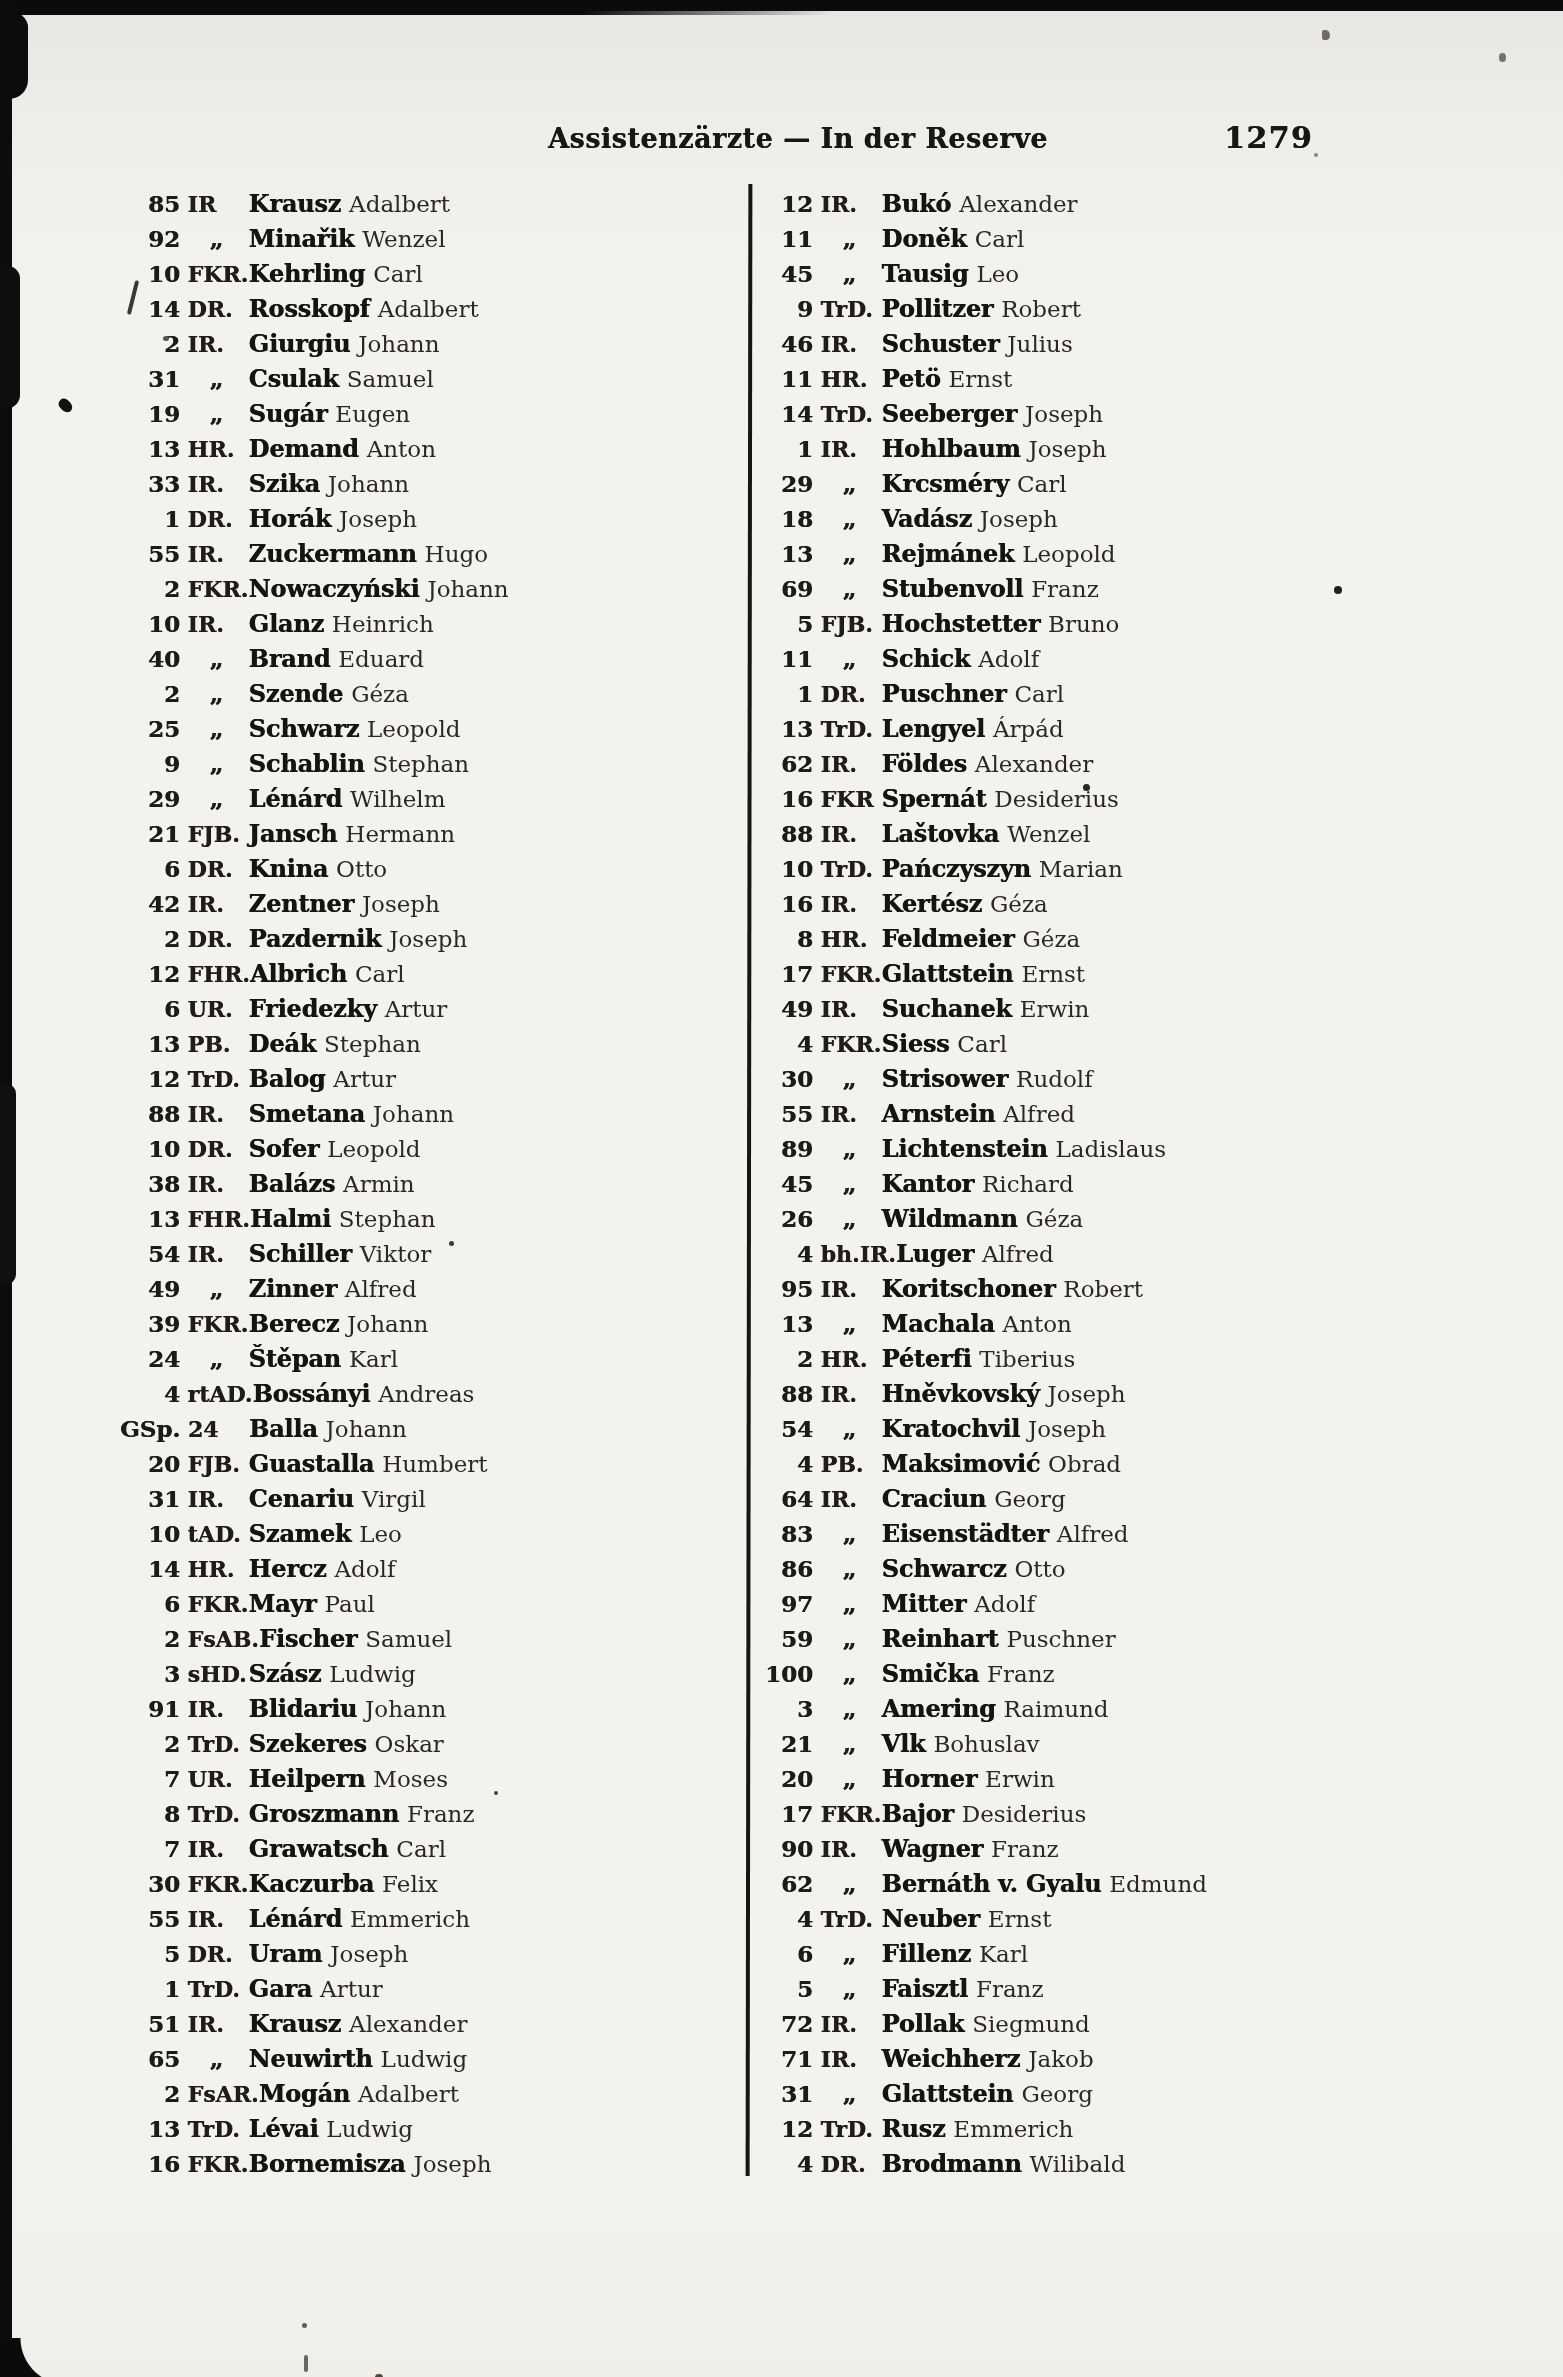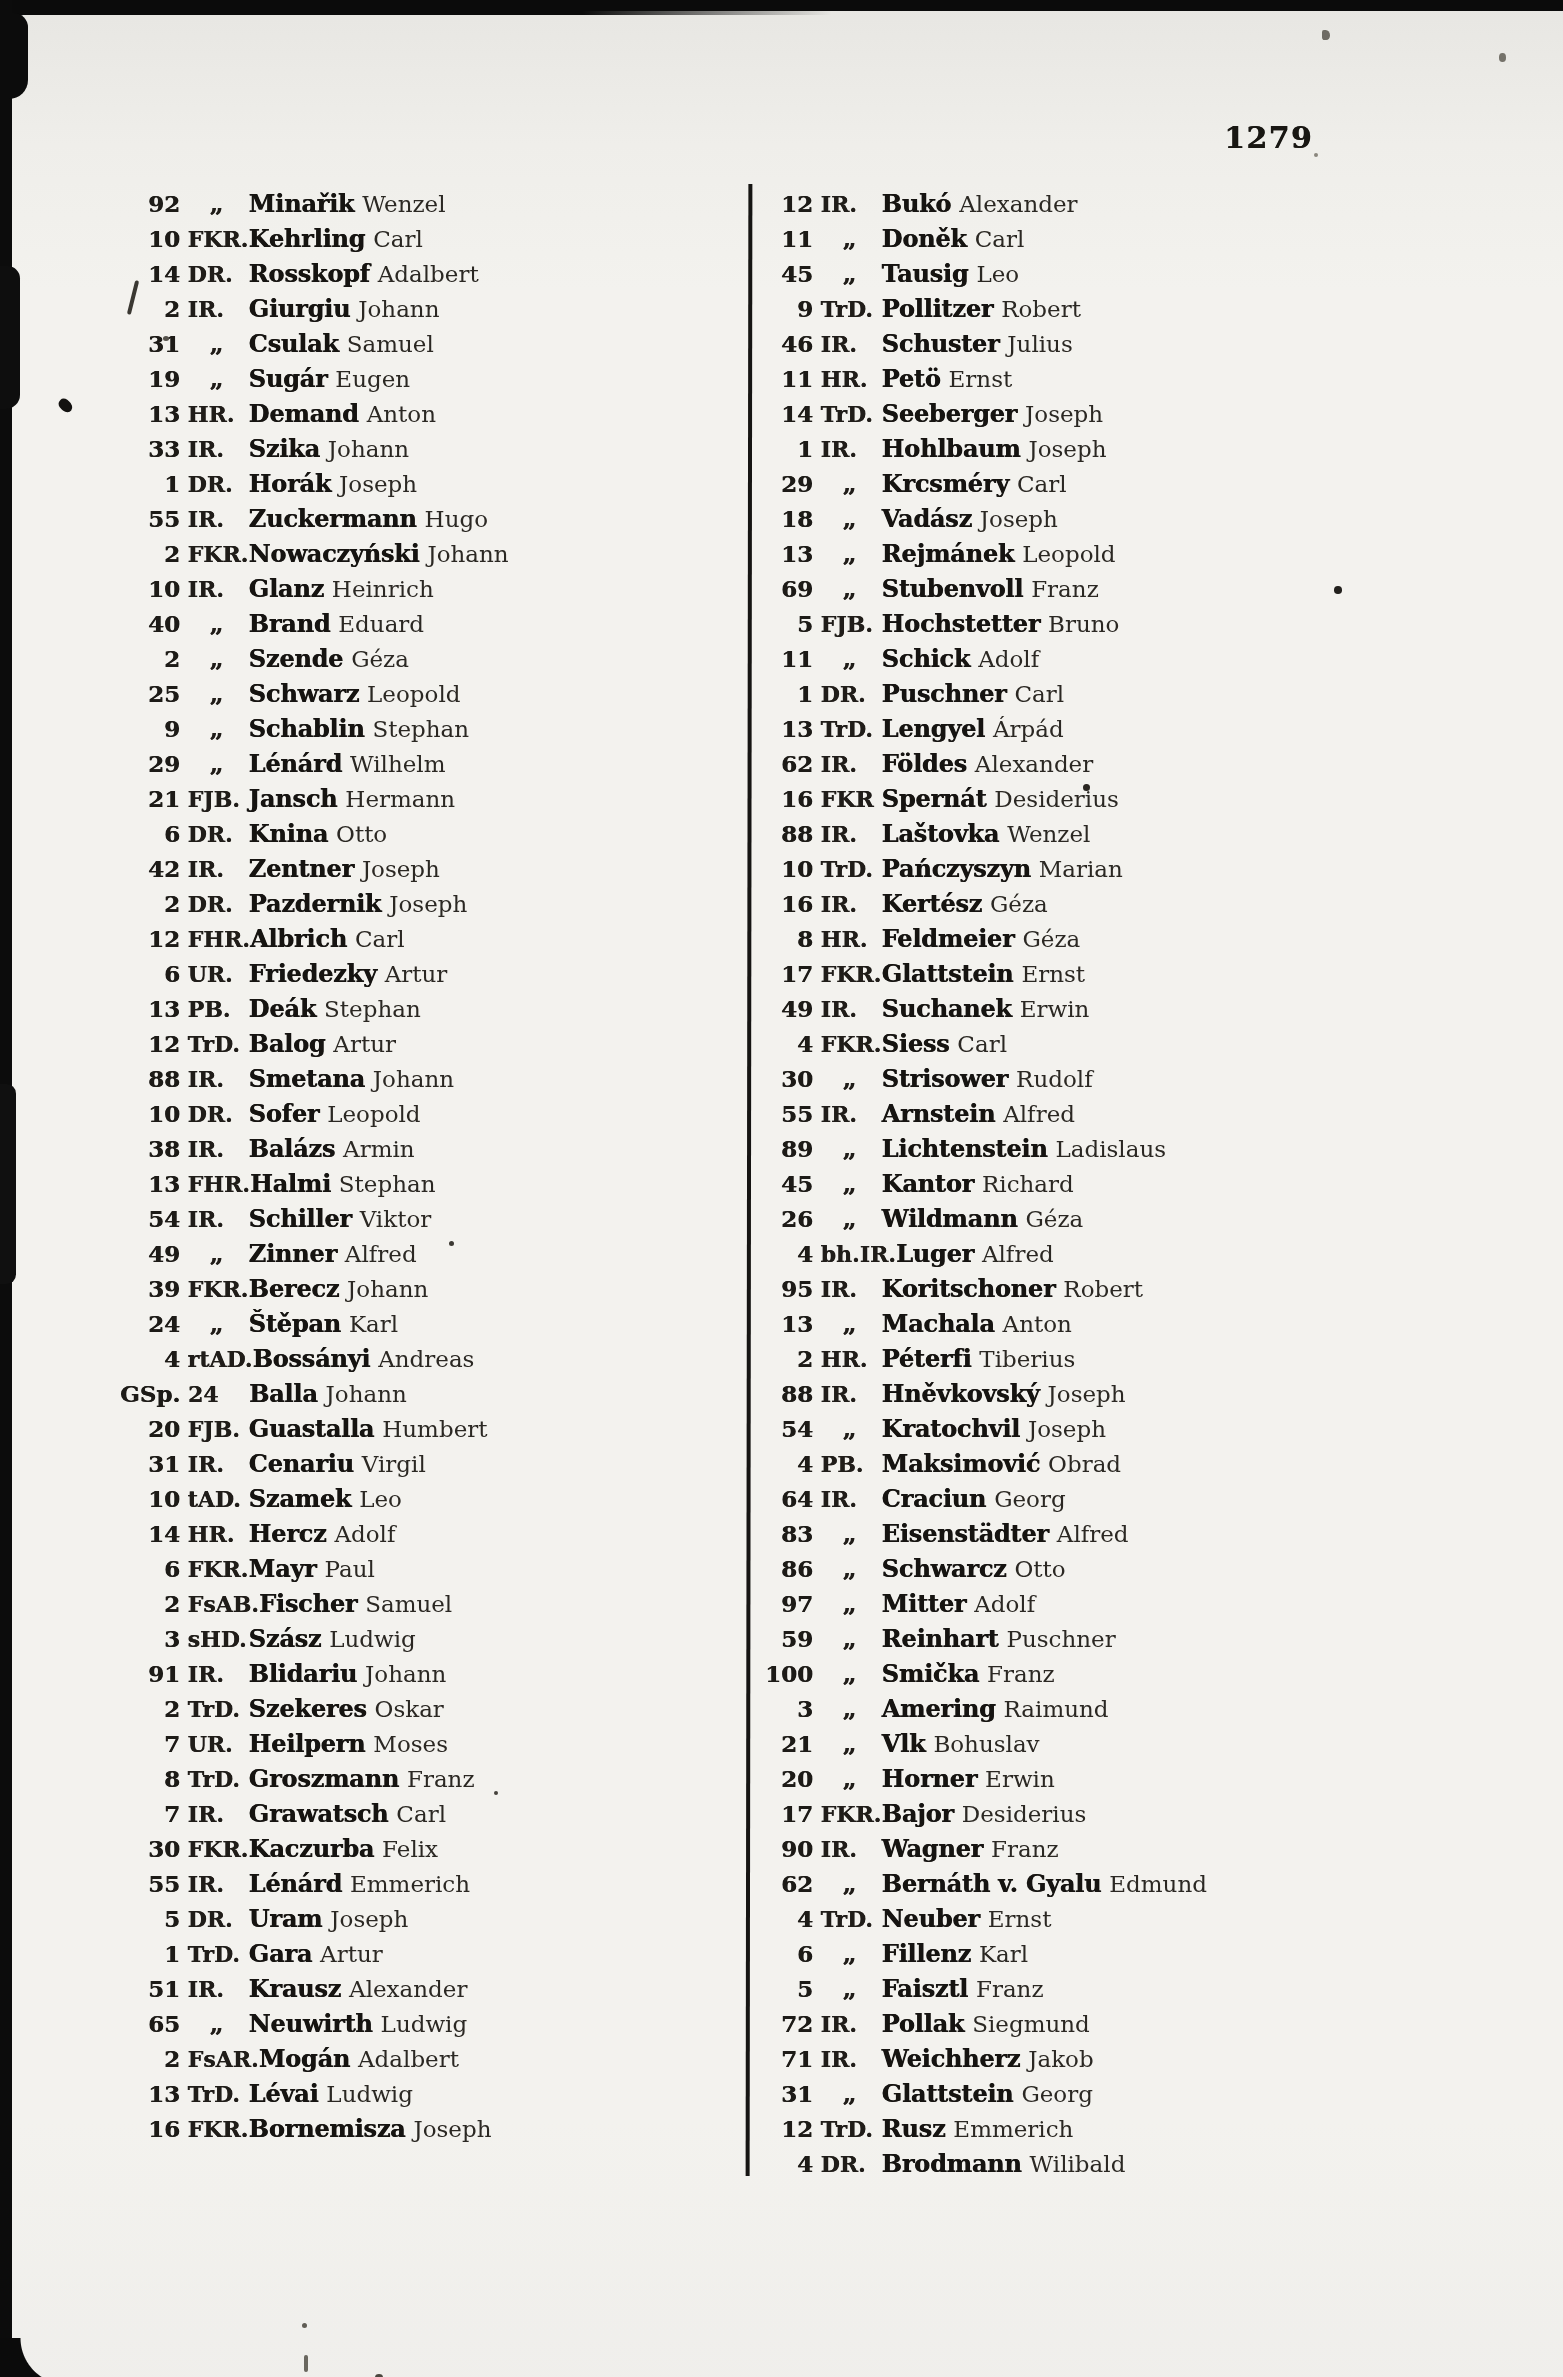--- a/index.html
+++ b/index.html
@@ -129,26 +129,34 @@
   <div class="edge-top"></div>
   <div class="edge-top-taper"></div>
   <div class="edge-left"></div>
   <div class="edge-left-bump1"></div>
   <div class="edge-left-bump2"></div>
   <div class="edge-left-bump3"></div>
 
   <div class="corner-bl"></div>
 
   <div class="header">
+    <div class="title">Assistenzärzte — In der Reserve</div>
     <div class="page-number">1279</div>
   </div>
 
   <div class="divider"></div>
 
   <div class="col left">
+      <div class="row">
+    <span class="num">85</span>
+    <span class="unit">IR</span>
+    <span class="name">
+      <span class="surname">Krausz</span><span class="given">Adalbert</span>
+    </span>
+  </div>
       <div class="row">
     <span class="num">92</span>
     <span class="unit ditto">„</span>
     <span class="name">
       <span class="surname">Minařik</span><span class="given">Wenzel</span>
     </span>
   </div>
       <div class="row">
     <span class="num">10</span>
     <span class="unit">FKR.</span>

